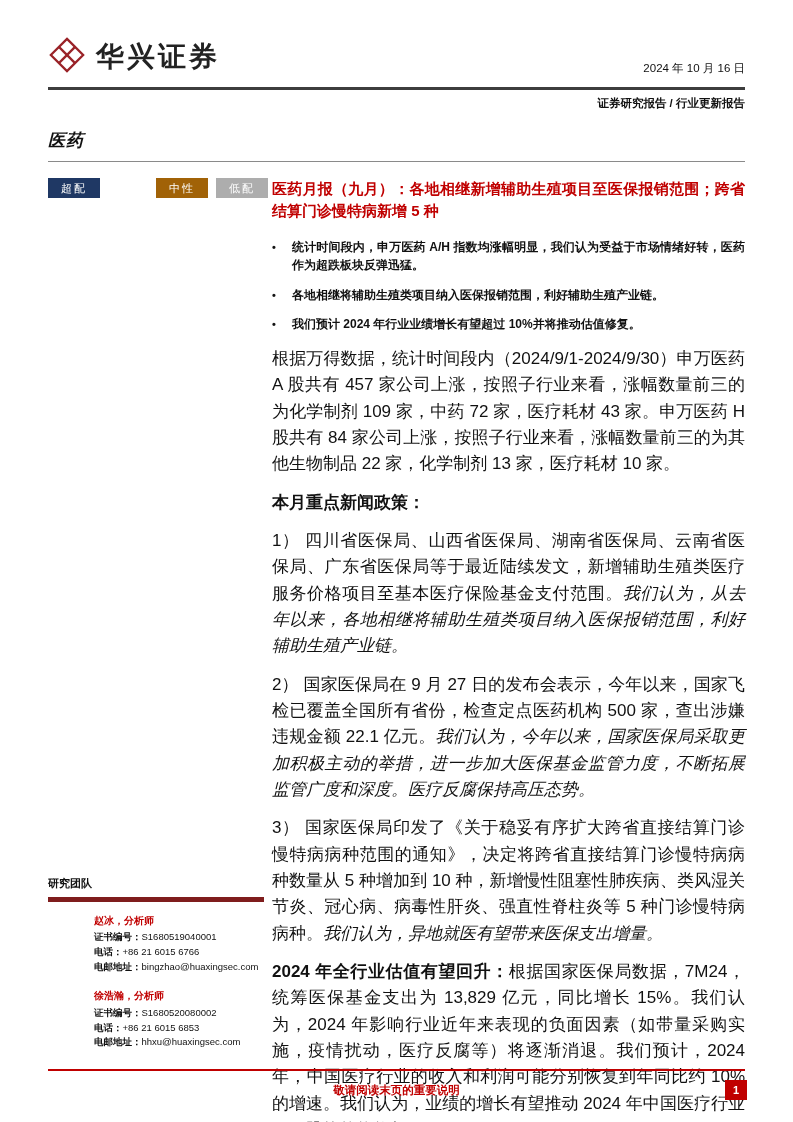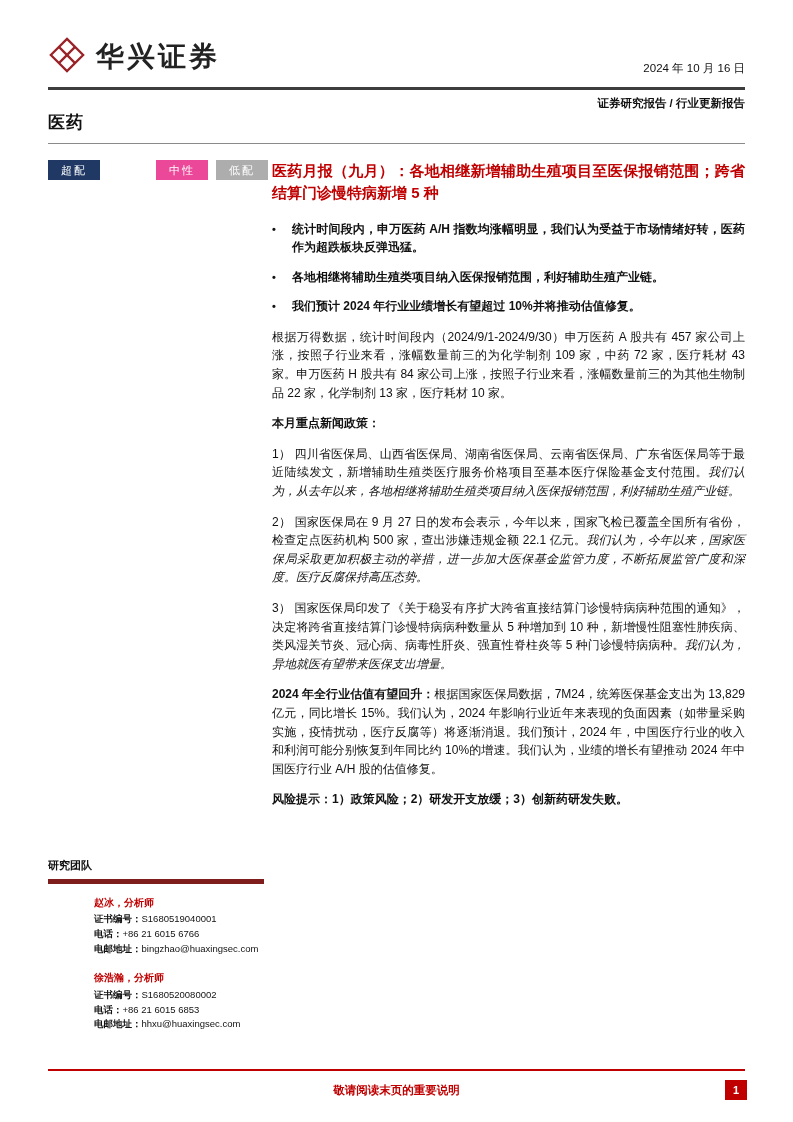--- a/index.html
+++ b/index.html
@@ -13,43 +13,43 @@
 
   
   .brand-row { display:flex; justify-content:space-between; align-items:flex-end; }
   .logo { display:flex; align-items:center; gap:10px; }
   .logo-text { font-size:28px; font-weight:bold; letter-spacing:3px; color:#222; }
   .date { font-size:11.5px; color:#111; padding-bottom:2px; }
   .rule-dark { height:3px; background:#3d3d3d; margin-top:9px; }
   .report-type { text-align:right; font-weight:bold; font-size:11.5px; margin-top:6px; }
 
   
-  .sector-title { font-size:17px; font-weight:bold; letter-spacing:1px; }
+  .sector-title { font-size:17px; font-weight:bold; margin-top:18px; letter-spacing:1px;font-style:italic; }
   .rule-thin { height:1px; background:#8a8a8a; margin-top:9px; }
 
   
   .columns { display:flex; margin-top:16px; height:872px; }
   .left-col { width:220px; flex:none; display:flex; flex-direction:column; justify-content:space-between; }
   .right-col { flex:1; padding-left:4px; }
 
   
   .ratings { display:flex; gap:8px; }
   .rating-btn { width:53px; height:20px; color:#fff; font-size:11px;
     display:flex; align-items:center; justify-content:center; letter-spacing:2px; }
   .rating-overweight { background:#1F3864; }
-  .rating-neutral { background:#ec4899;margin-left:48px; }
+  .rating-neutral { background:#a16207;margin-left:48px; }
   .rating-underweight { background:#ADADAD; }
 
   
   .report-title { color:#C00000; font-size:15px; font-weight:bold; line-height:1.45; text-align:justify; }
   .bullets { margin-top:16px; }
   .bullet { display:flex; font-weight:bold; font-size:12px; line-height:1.55; margin-bottom:11px; text-align:justify; }
   .bullet-dot { width:20px; flex:none; font-size:11px; padding-top:1px; }
   .bullet-text { flex:1; }
-  .para { font-size:12px; line-height:1.55; text-align:justify; margin-top:12px; }
+  .para { font-size:17px; line-height:1.55; text-align:justify; margin-top:12px; }
   .news-header { font-weight:bold; }
   .it { font-style:italic; }
   .bd { font-weight:bold; }
 
   
   .team { width:216px; }
   .team-header { font-weight:bold; font-size:11px; padding-bottom:6px; border-bottom:5px solid #7f1d1d; }
   .member { margin-top:11px; font-size:9.5px; line-height:1.55;margin-left:46px; }
   .member-name { color:#C00000; font-weight:bold; font-size:10px; margin-bottom:2px; }
   .member-label { font-weight:bold; }

